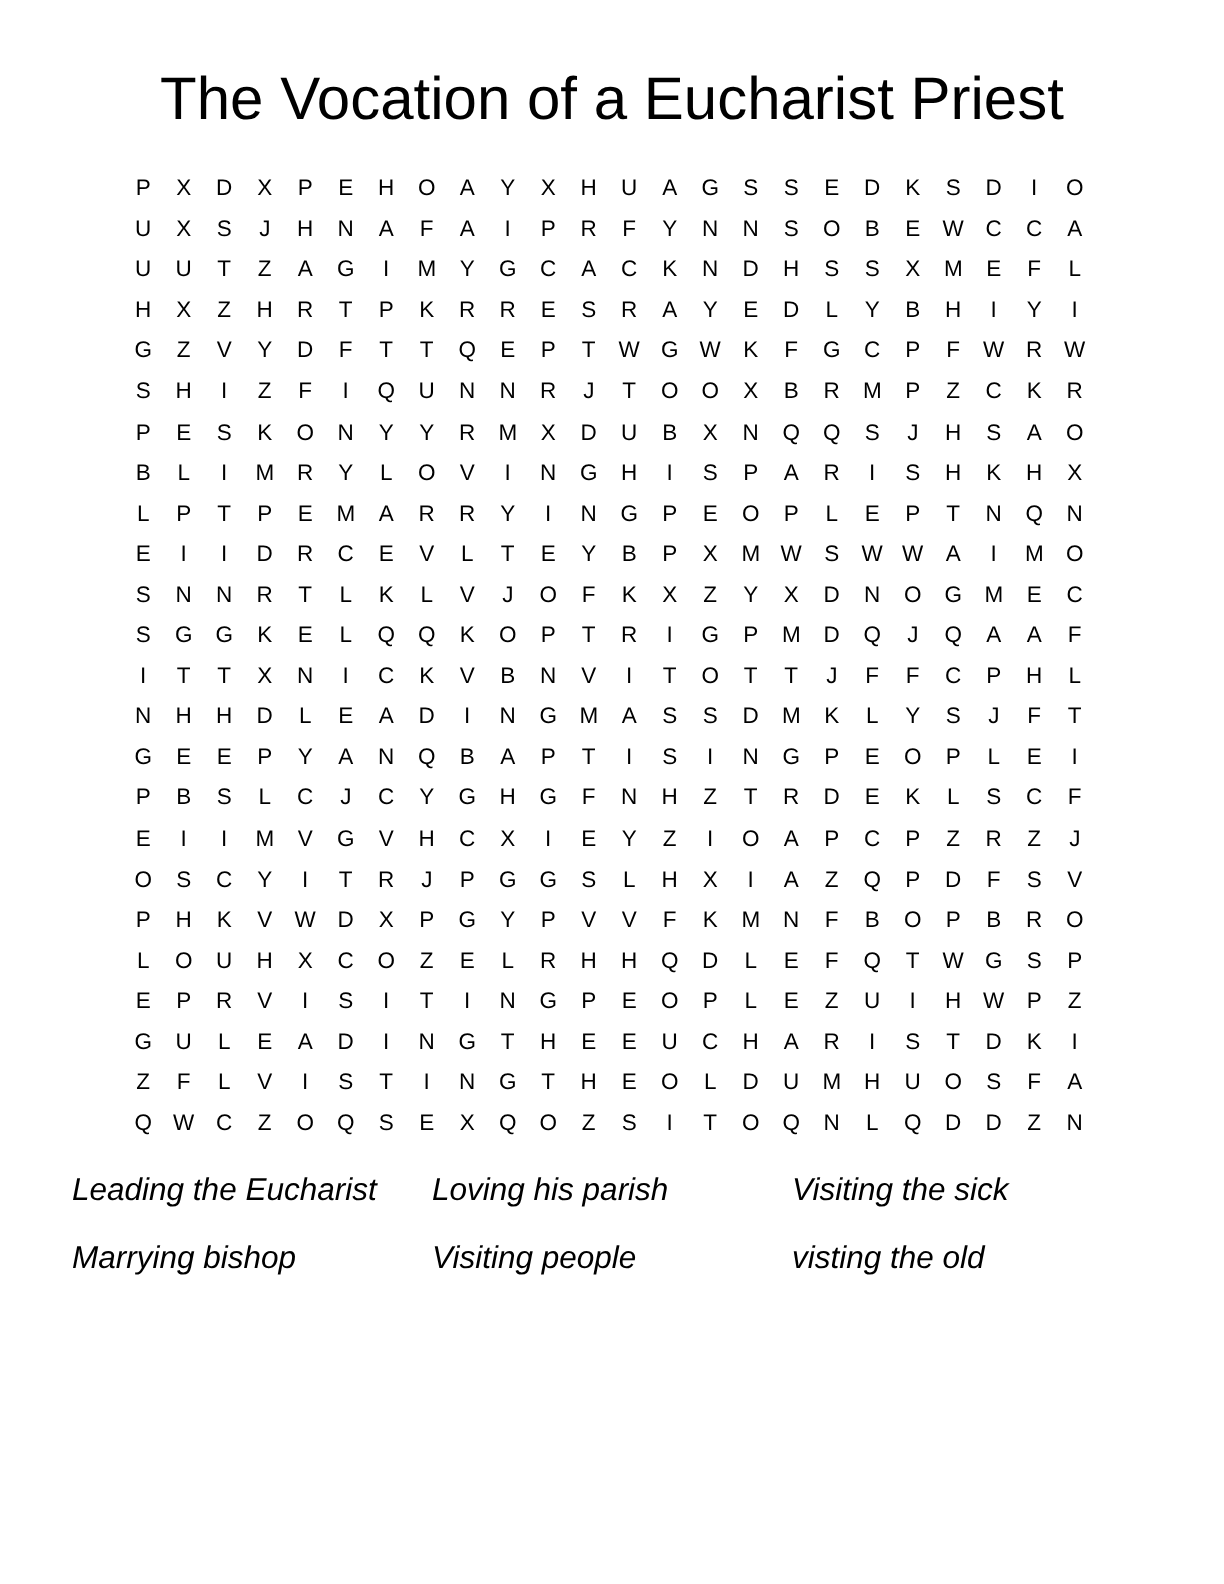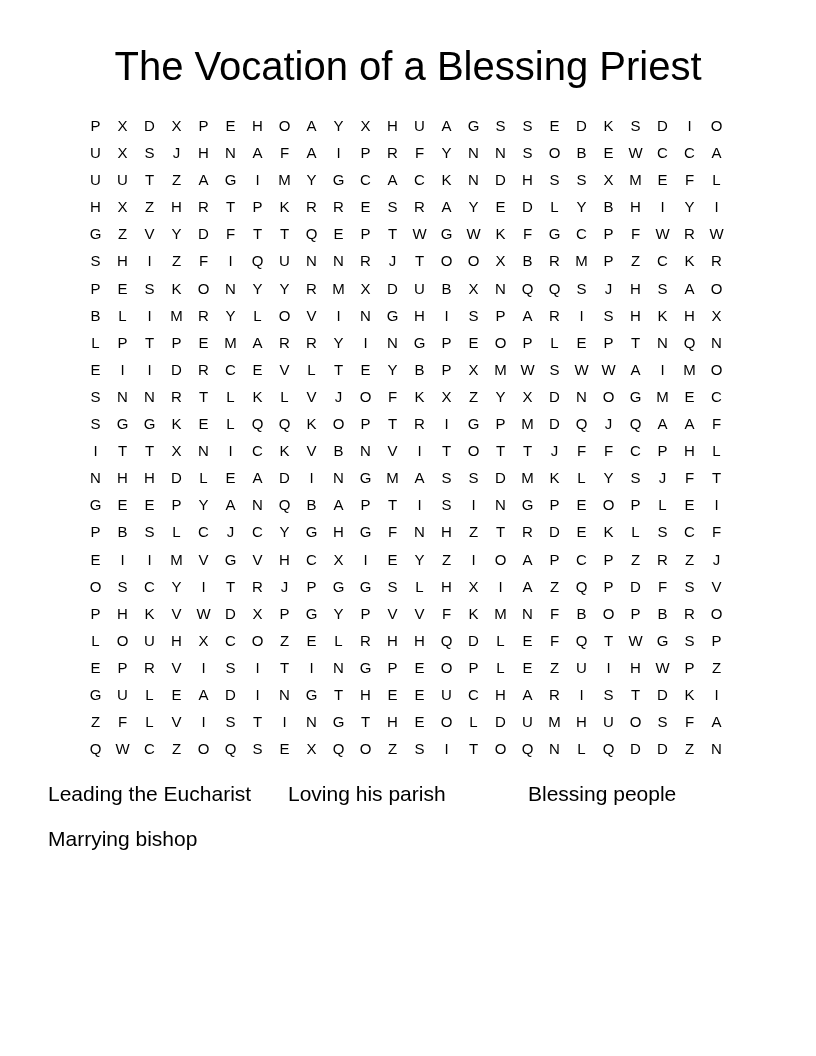--- a/index.html
+++ b/index.html
@@ -46,26 +46,27 @@
       left: 48px;
       top: 778px;
       display: grid;
       grid-template-columns: 240px 240px 240px;
       grid-auto-rows: 44.7px;
     }
     .word {
       font-size: 21px;
       line-height: 32px;
       white-space: nowrap;
+      font-style: italic;
     }
   </style>
 </head>
 <body>
 
-<h1 class="title">The Vocation of a Blessing Priest</h1>
+<h1 class="title">The Vocation of a Eucharist Priest</h1>
 
 <div class="grid" id="letter-grid">
     <div class="cell">P</div>
     <div class="cell">X</div>
     <div class="cell">D</div>
     <div class="cell">X</div>
     <div class="cell">P</div>
     <div class="cell">E</div>
     <div class="cell">H</div>
     <div class="cell">O</div>
@@ -635,15 +636,17 @@
     <div class="cell">Q</div>
     <div class="cell">D</div>
     <div class="cell">D</div>
     <div class="cell">Z</div>
     <div class="cell">N</div>
   </div>
 
 <div class="words" id="word-list">
   <div class="word">Leading the Eucharist</div>
   <div class="word">Loving his parish</div>
-  <div class="word">Blessing people</div>
+  <div class="word">Visiting the sick</div>
   <div class="word">Marrying bishop</div>
+  <div class="word">Visiting people</div>
+  <div class="word">visting the old</div>
 </div>
 
 </body></html>

